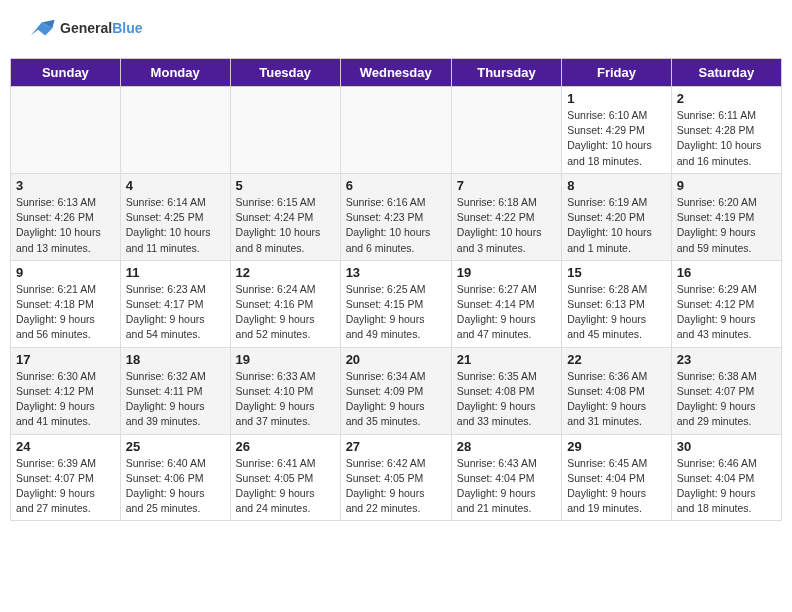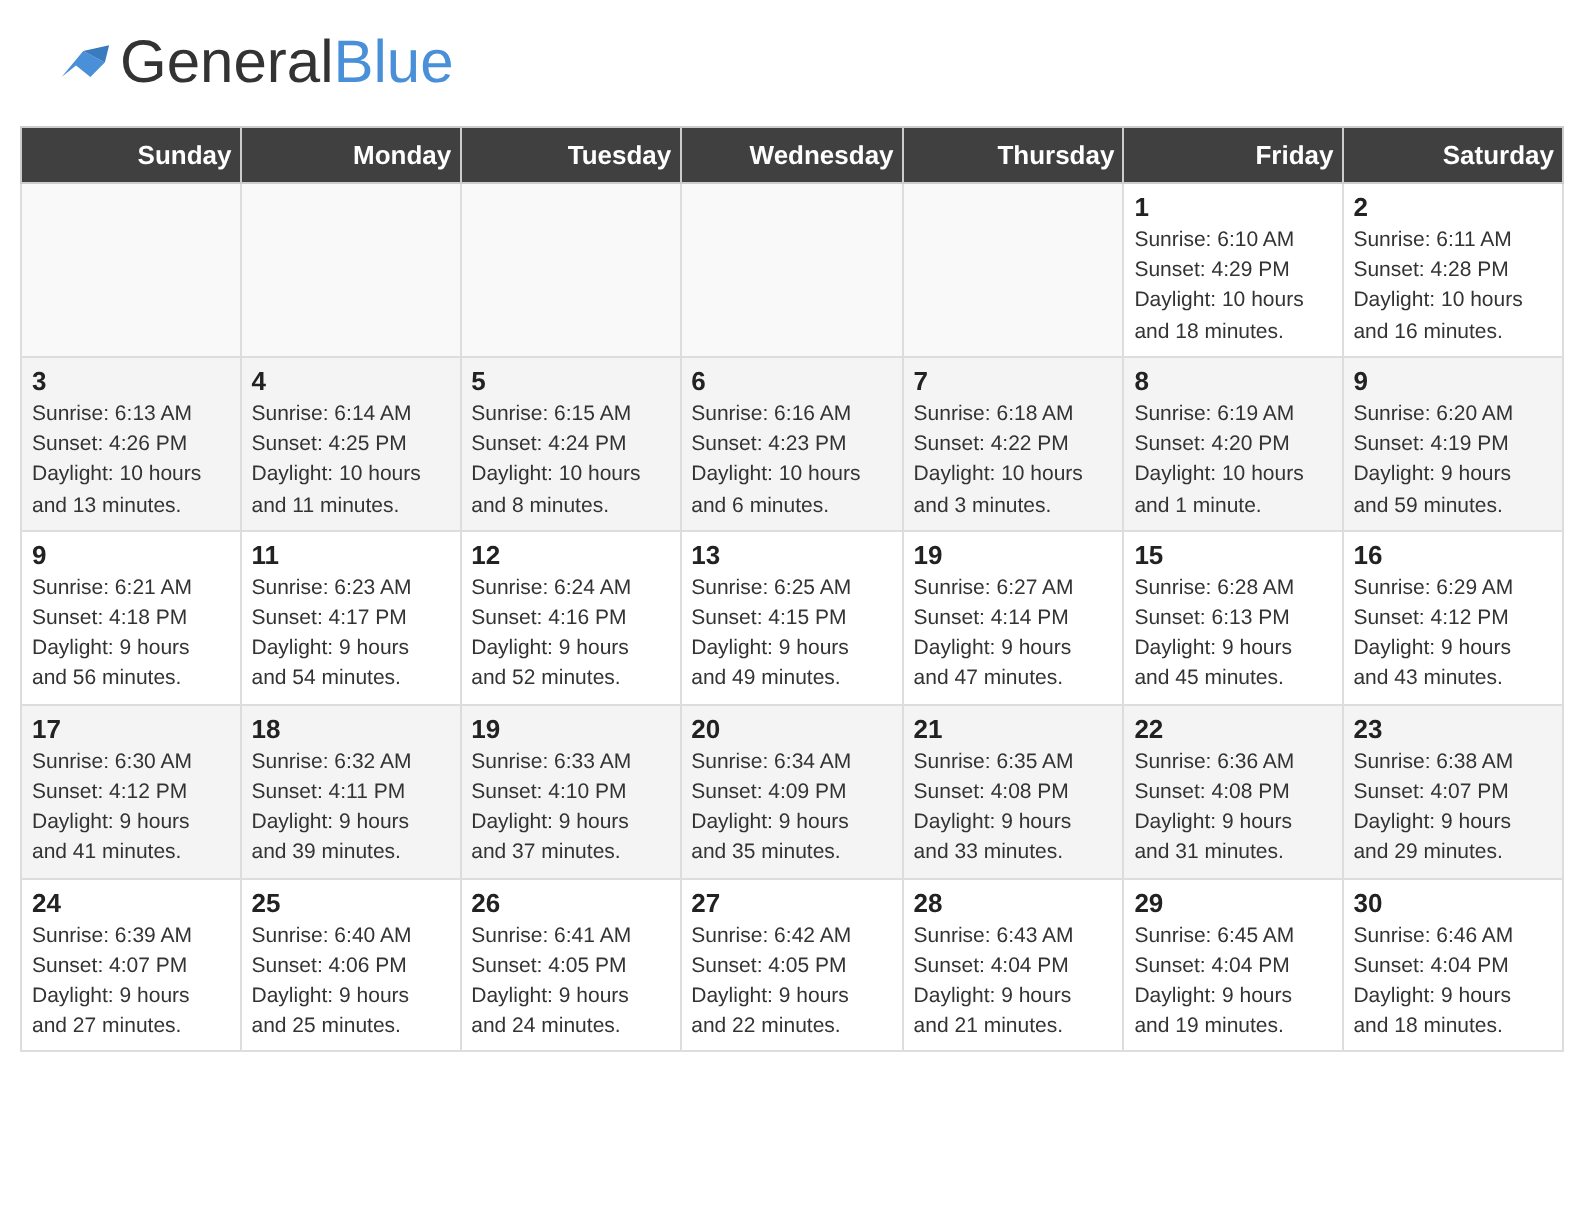--- a/index.html
+++ b/index.html
@@ -27,26 +27,26 @@
     }
     .location {
       font-size: 16px;
       color: #555;
     }
     .calendar {
       width: 100%;
       border-collapse: collapse;
     }
     .calendar th {
-      background-color: #404040;
+      background-color: #4c1d95;
       color: #fff;
       font-size: 13px;
       font-weight: bold;
       padding: 6px 4px;
-      text-align: right;
+      text-align: center;
       border: 1px solid #ccc;
     }
     .calendar td {
       vertical-align: top;
       border: 1px solid #ddd;
       padding: 4px 5px;
       font-size: 11px;
       color: #444;
       height: 82px;
       width: 113px;
@@ -85,21 +85,21 @@
 </head>
 <body>
 
 <div class="header">
   <div class="logo-wrapper">
     <svg class="logo-bird" viewBox="0 0 50 38">
       <polygon points="15,28 30,10 45,18 35,28 25,20" fill="#4a90d9"></polygon>
       <polygon points="30,10 48,6 45,18" fill="#3a7abf"></polygon>
     </svg>
     <div>
-      <div style="font-size:30px;font-weight:normal;color:#333;line-height:1.1;">
+      <div style="font-size:14px;font-weight:bold;color:#333;line-height:1.1;">
         <span style="color:#333;">General</span><span style="color:#4a90d9;">Blue</span>
       </div>
 
     </div>
   </div>
   <div class="title-block">
     <div class="month-title"></div>
     <div class="location"></div>
   </div>
 </div>

